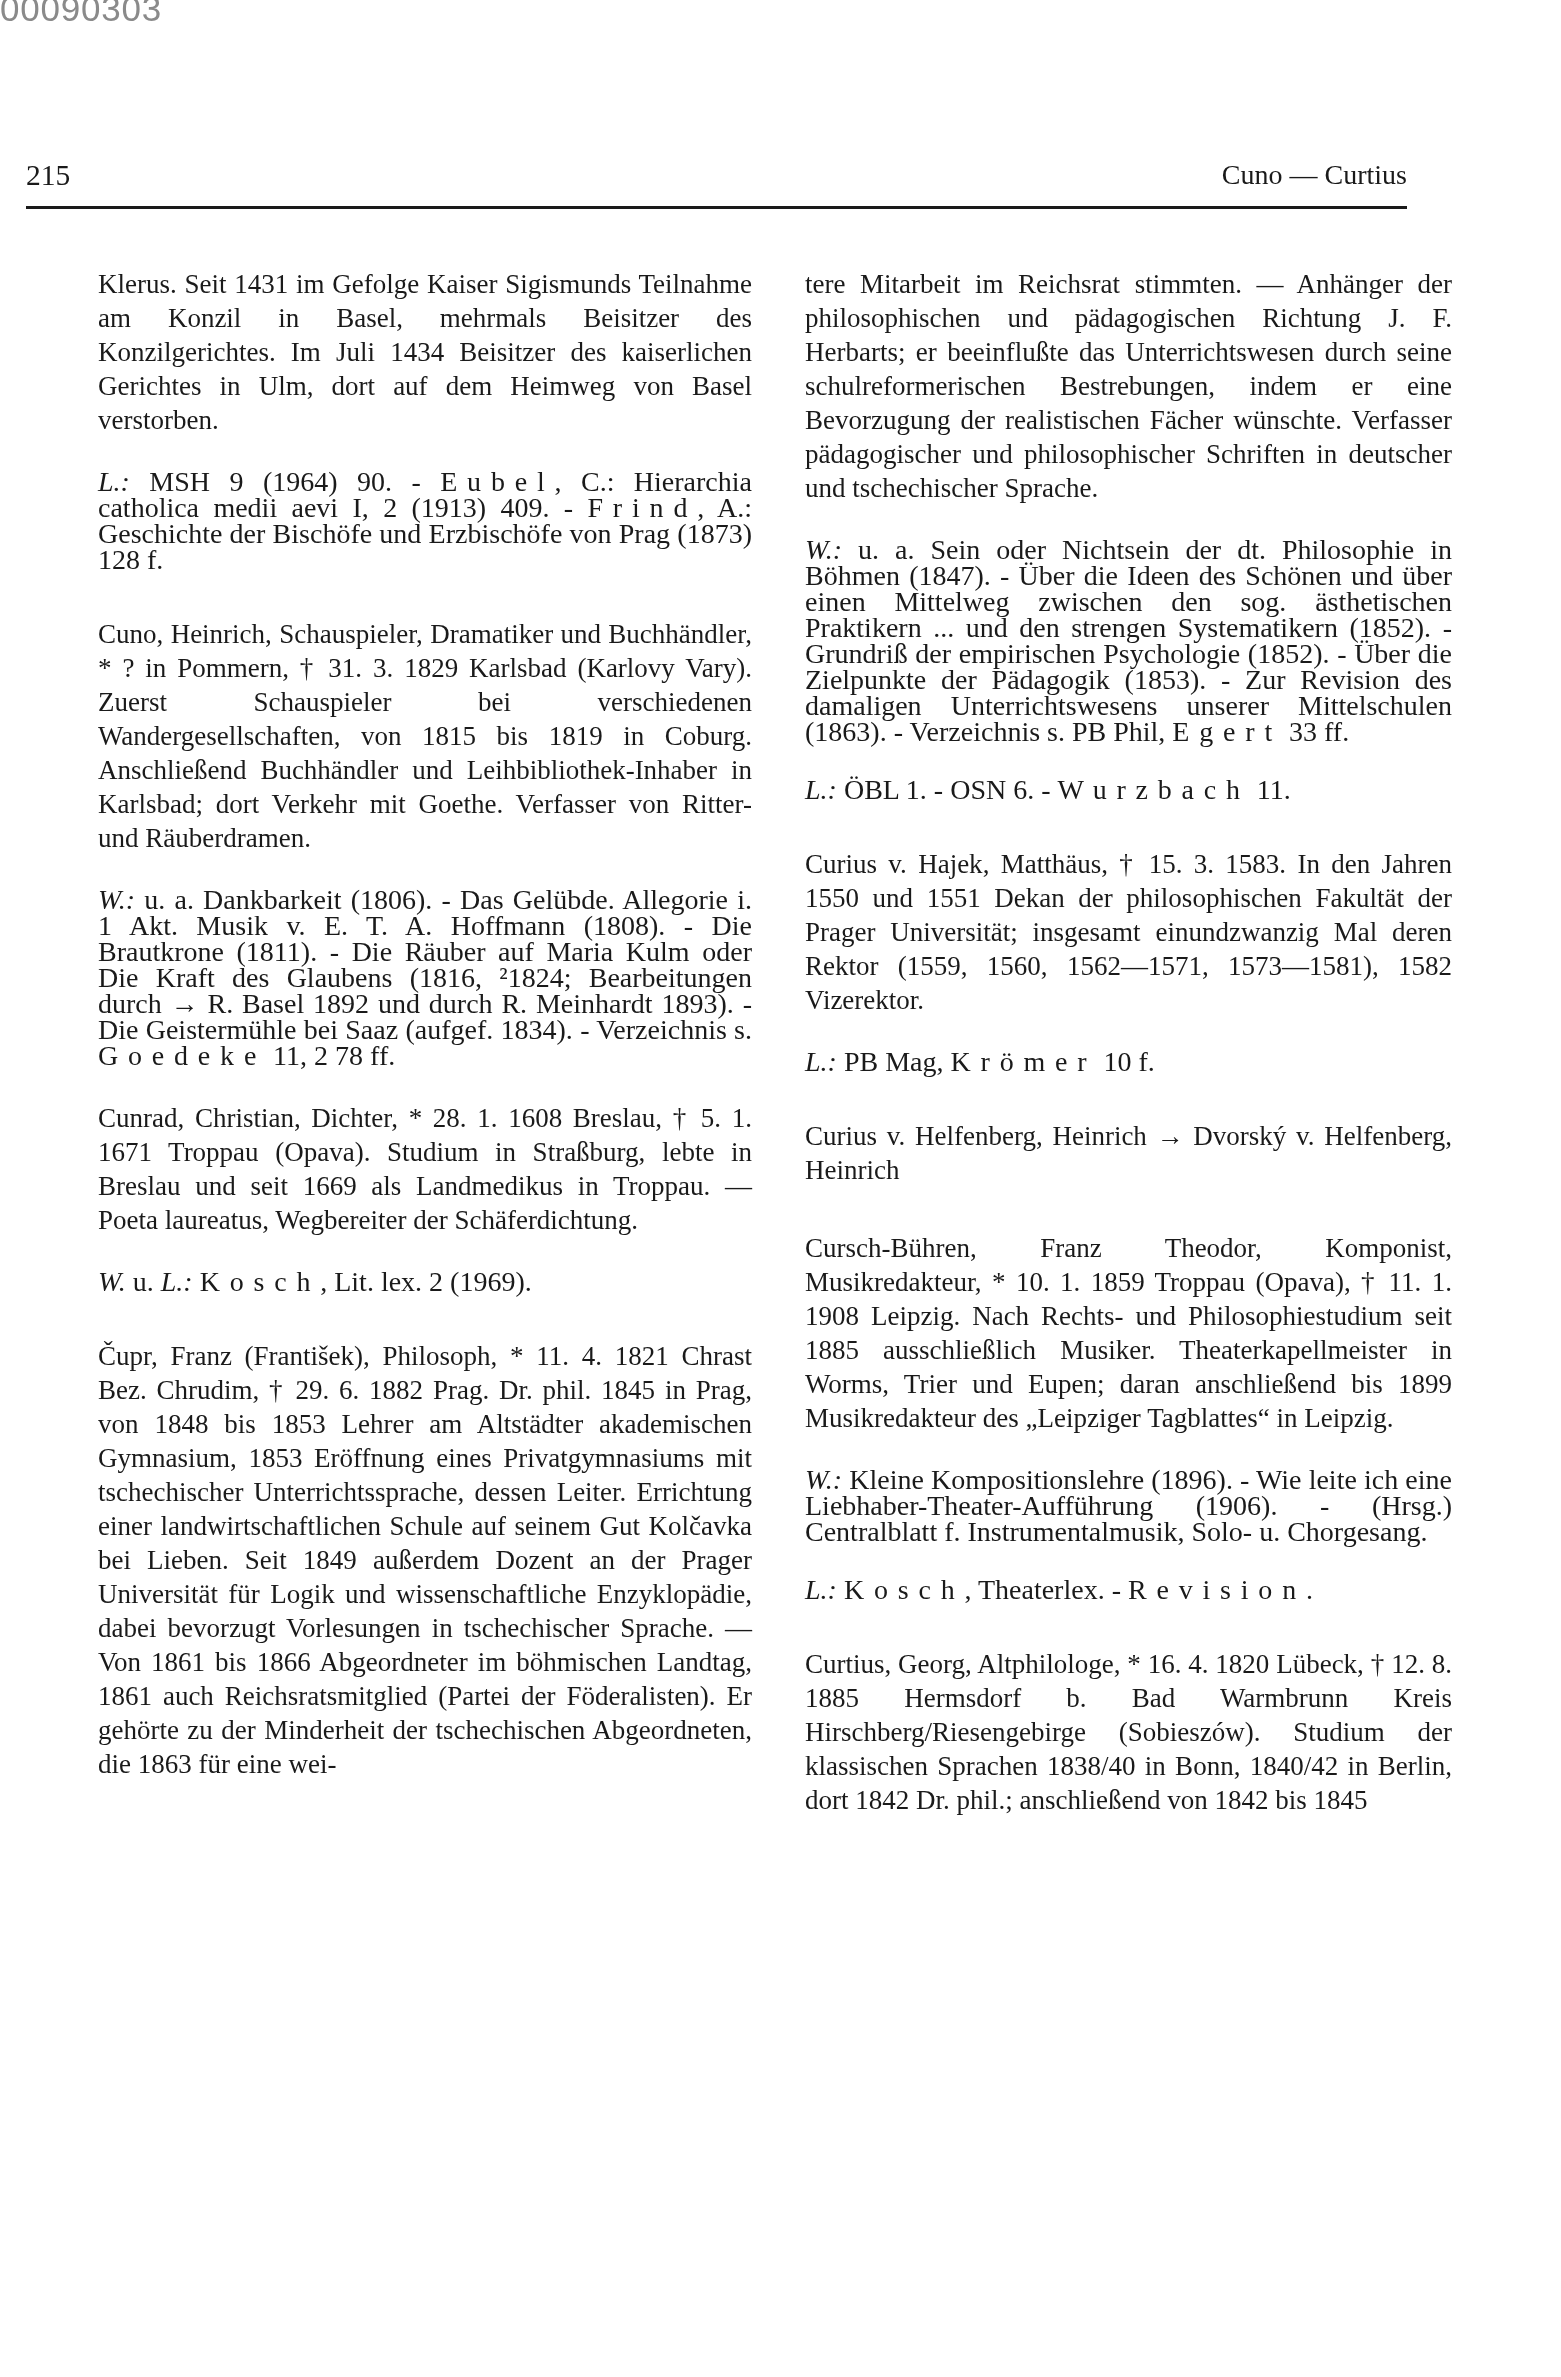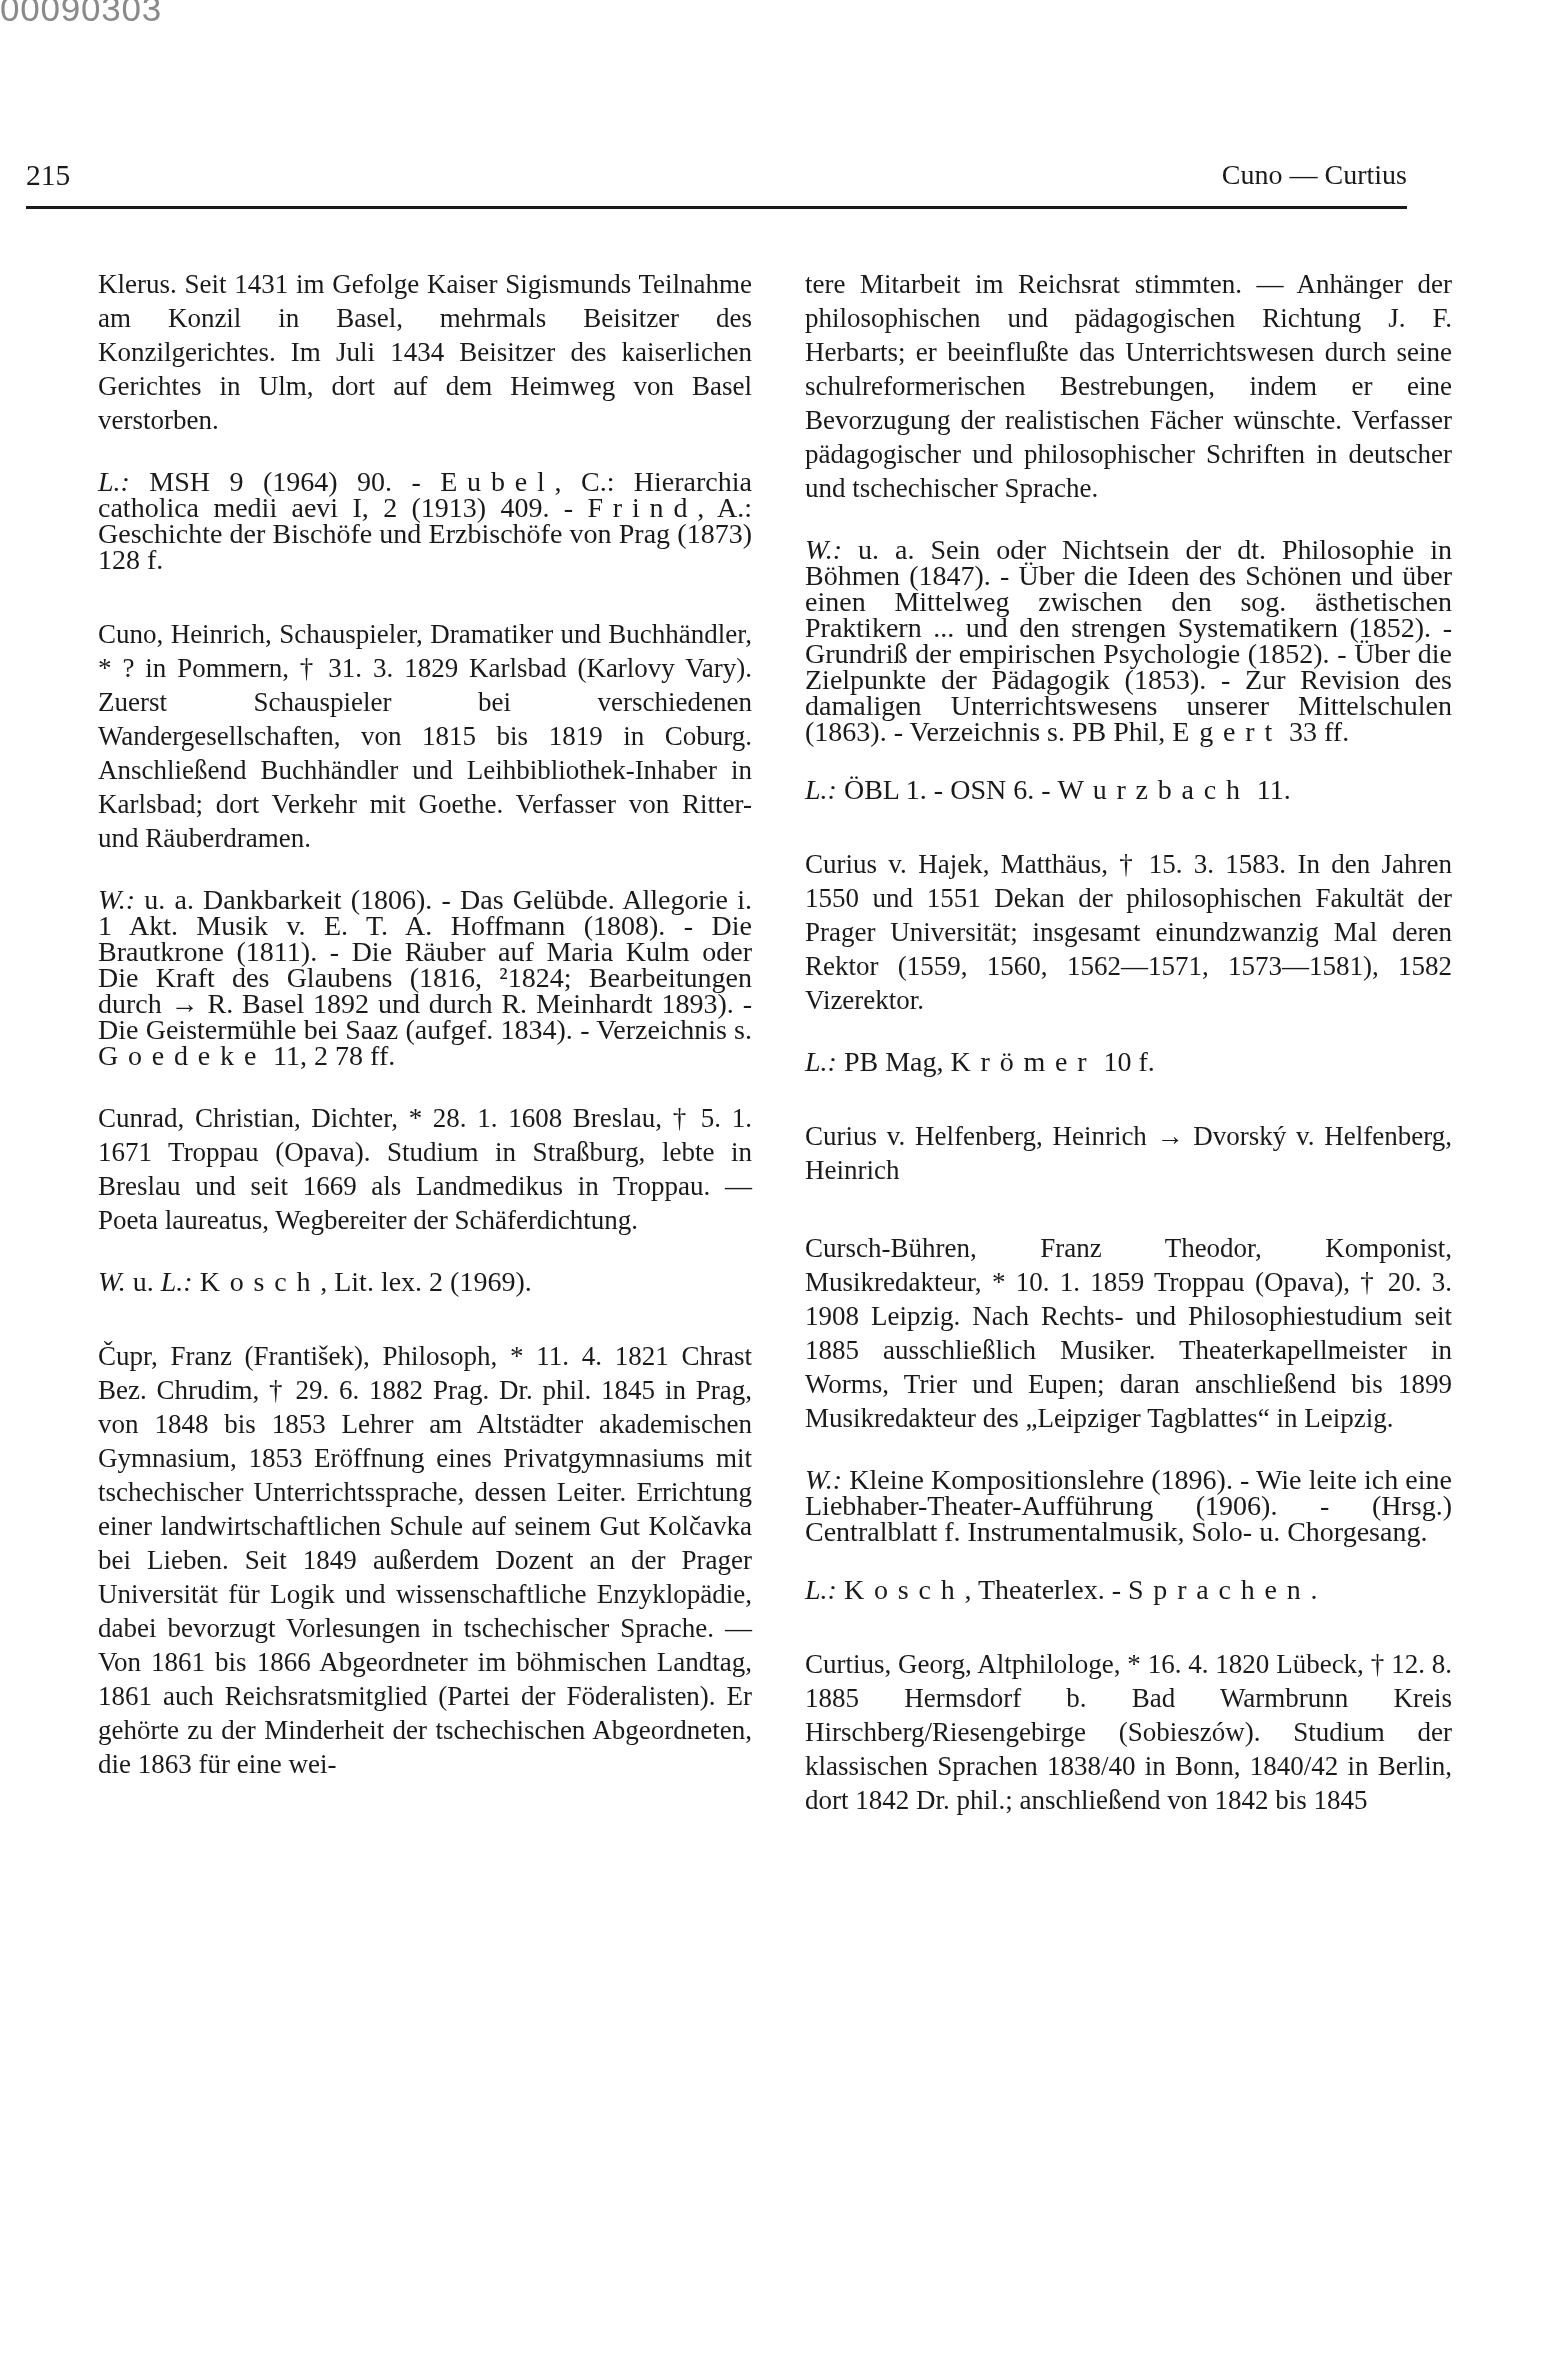--- a/index.html
+++ b/index.html
@@ -65,19 +65,19 @@
 
   <p class="entry">tere Mitarbeit im Reichsrat stimmten. — Anhänger der philosophischen und pädagogischen Richtung J. F. Herbarts; er beeinflußte das Unterrichtswesen durch seine schulreformerischen Bestrebungen, indem er eine Bevorzugung der realistischen Fächer wünschte. Verfasser pädagogischer und philosophischer Schriften in deutscher und tschechischer Sprache.</p>
   <p class="refs"><span class="ital">W.:</span><span> u. a. Sein oder Nichtsein der dt. Philosophie in Böhmen (1847). - Über die Ideen des Schönen und über einen Mittelweg zwischen den sog. ästhetischen Praktikern ... und den strengen Systematikern (1852). - Grundriß der empirischen Psychologie (1852). - Über die Zielpunkte der Pädagogik (1853). - Zur Revision des damaligen Unterrichtswesens unserer Mittelschulen (1863). - Verzeichnis s. PB Phil, </span><span class="spaced">Egert</span><span> 33 ff.</span></p>
   <p class="refs para-gap-lg"><span class="ital">L.:</span><span> ÖBL 1. - OSN 6. - </span><span class="spaced">Wurzbach</span><span> 11.</span></p>
 
   <p class="entry"><span class="headword">Curius v. Hajek</span><span>, Matthäus, † 15. 3. 1583. In den Jahren 1550 und 1551 Dekan der philosophischen Fakultät der Prager Universität; insgesamt einundzwanzig Mal deren Rektor (1559, 1560, 1562—1571, 1573—1581), 1582 Vizerektor.</span></p>
   <p class="refs para-gap-lg"><span class="ital">L.:</span><span> PB Mag, </span><span class="spaced">Krömer</span><span> 10 f.</span></p>
 
   <p class="entry para-gap-lg"><span class="headword">Curius v. Helfenberg</span><span>, Heinrich → </span><span class="headword">Dvorský</span><span> v. Helfenberg, Heinrich</span></p>
 
-  <p class="entry"><span class="headword">Cursch-Bühren</span><span>, Franz Theodor, Komponist, Musikredakteur, * 10. 1. 1859 Troppau (Opava), † 20. 3. 1908 Leipzig. Nach Rechts- und Philosophiestudium seit 1885 ausschließlich Musiker. Theaterkapellmeister in Worms, Trier und Eupen; daran anschließend bis 1899 Musikredakteur des „Leipziger Tagblattes“ in Leipzig.</span></p>
+  <p class="entry"><span class="headword">Cursch-Bühren</span><span>, Franz Theodor, Komponist, Musikredakteur, * 10. 1. 1859 Troppau (Opava), † 11. 1. 1908 Leipzig. Nach Rechts- und Philosophiestudium seit 1885 ausschließlich Musiker. Theaterkapellmeister in Worms, Trier und Eupen; daran anschließend bis 1899 Musikredakteur des „Leipziger Tagblattes“ in Leipzig.</span></p>
   <p class="refs"><span class="ital">W.:</span><span> Kleine Kompositionslehre (1896). - Wie leite ich eine Liebhaber-Theater-Aufführung (1906). - (Hrsg.) Centralblatt f. Instrumentalmusik, Solo- u. Chorgesang.</span></p>
-  <p class="refs para-gap-lg"><span class="ital">L.:</span> <span class="spaced">Kosch</span><span>, Theaterlex. - </span><span class="spaced">Sprachen</span><span>.</span></p>
+  <p class="refs para-gap-lg"><span class="ital">L.:</span> <span class="spaced">Kosch</span><span>, Theaterlex. - </span><span class="spaced">Revision</span><span>.</span></p>
 
   <p class="entry"><span class="headword">Curtius</span><span>, Georg, Altphilologe, * 16. 4. 1820 Lübeck, † 12. 8. 1885 Hermsdorf b. Bad Warmbrunn Kreis Hirschberg/Riesengebirge (Sobieszów). Studium der klassischen Sprachen 1838/40 in Bonn, 1840/42 in Berlin, dort 1842 Dr. phil.; anschließend von 1842 bis 1845</span></p>
 </div>
 
 
 </body></html>

